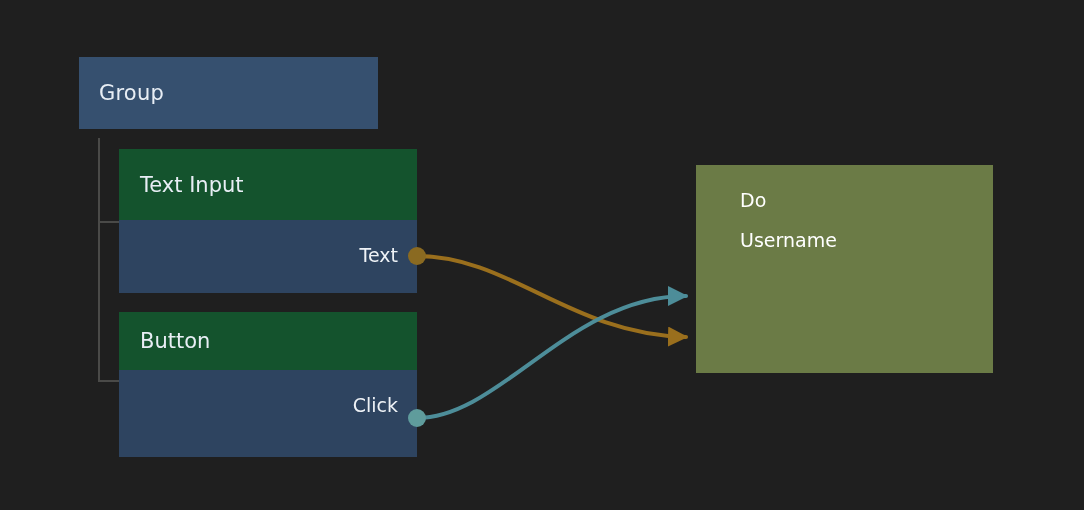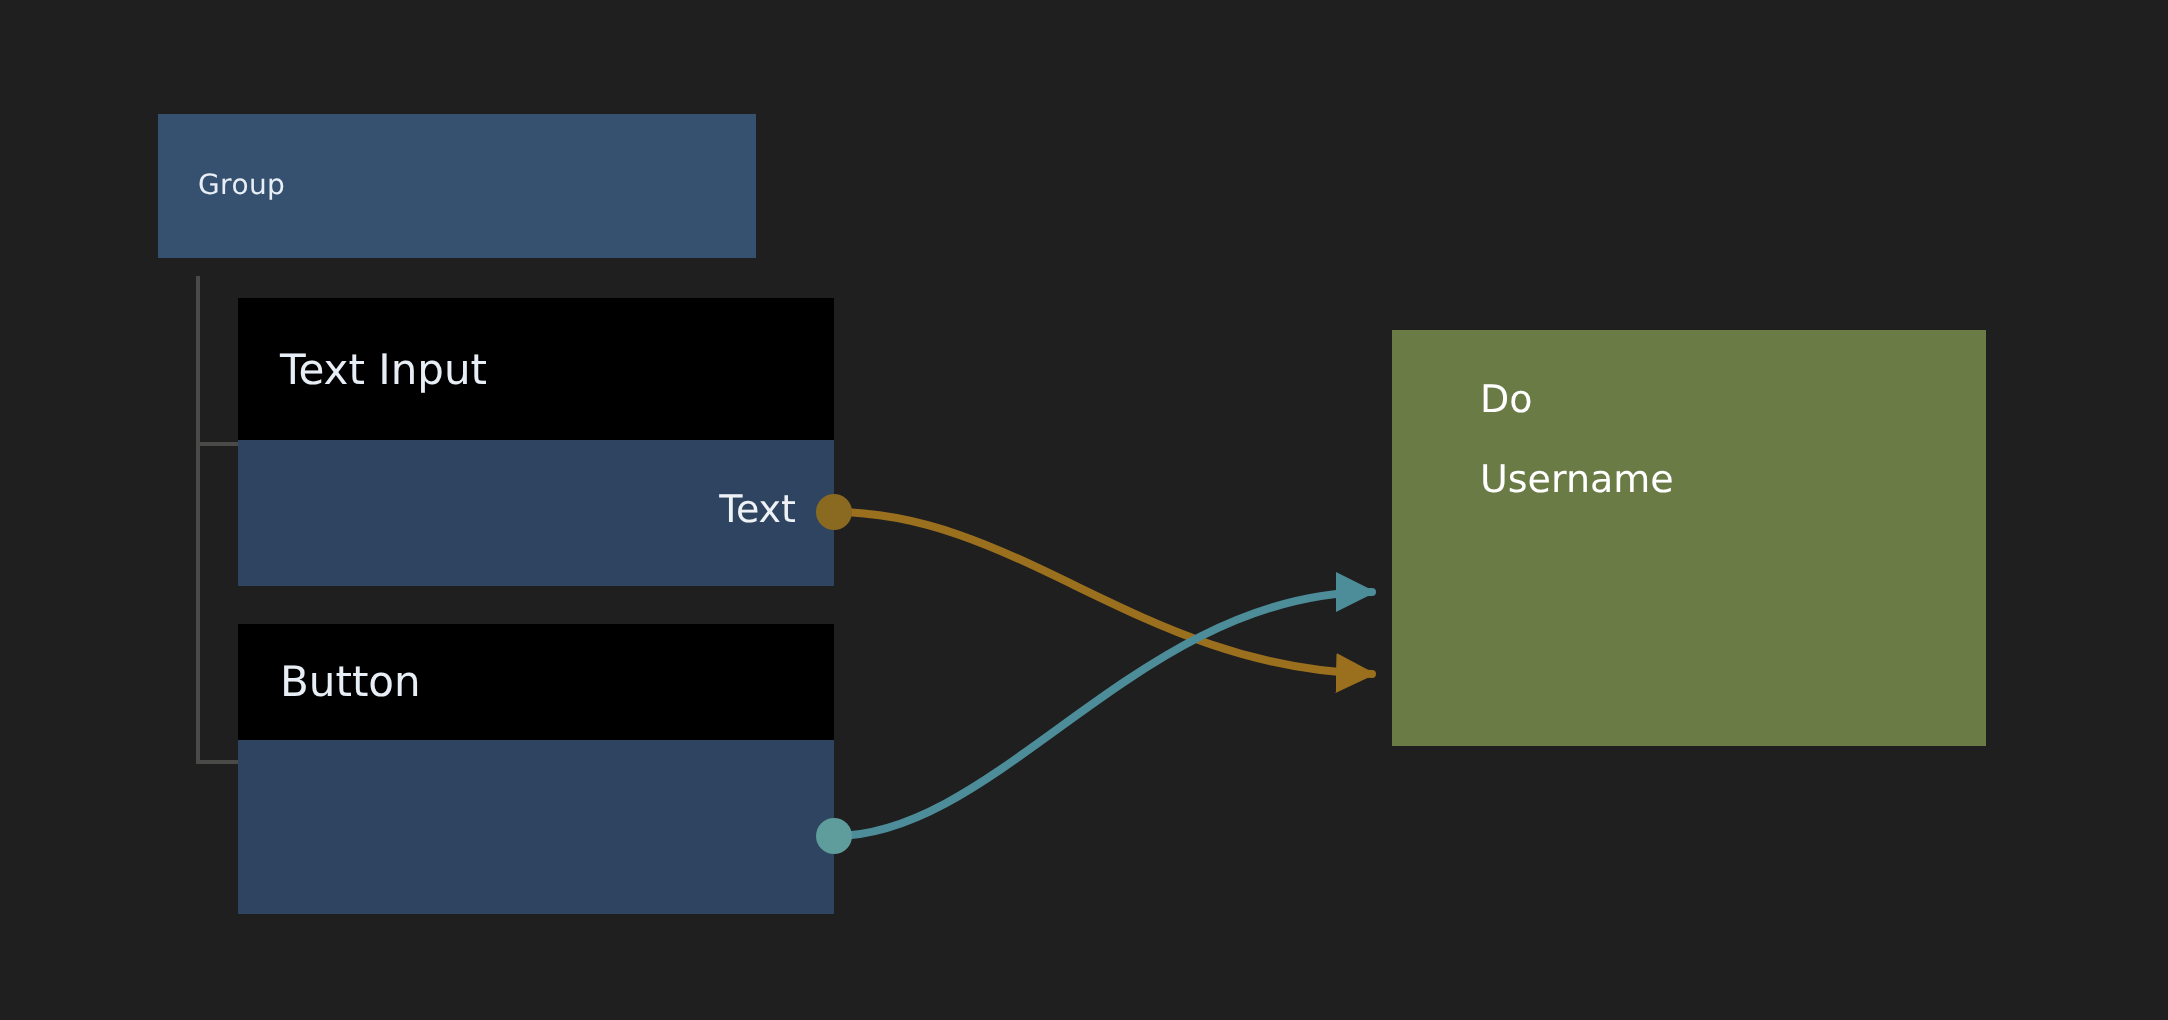--- a/index.html
+++ b/index.html
@@ -40,21 +40,21 @@
     width: 299px;
     height: 72px;
     background: #36506f;
   }
   .group-title {
     position: absolute;
     left: 20px;
     top: 50%;
     transform: translateY(-50%);
     color: #e8eef5;
-    font-size: 14px;
+    font-size: 21px;
     letter-spacing: .2px;
     white-space: nowrap;
   }
 
   
   .group-bracket {
     position: absolute;
     left: 98px;
     top: 138px;
     width: 22px;
@@ -74,21 +74,21 @@
     width: 21px;
     height: 2px;
     background: #4a4a48;
   }
   .group-bracket .tick.mid  { top: 83px; }
   .group-bracket .tick.bot  { bottom: 0; }
 
   
   .blue-node { background: #2e4460; }
   .blue-node .node-header {
-    background: #000000;
+    background: #14532d;
     position: relative;
   }
   .blue-node .node-title {
     position: absolute;
     left: 21px;
     top: 50%;
     transform: translateY(-50%);
     color: #e8eef5;
     font-size: 21px;
     white-space: nowrap;
@@ -222,20 +222,25 @@
       <div class="port-row-out" style="top:35px; transform:translateY(-50%);">
         <span class="port-label-out">Text</span>
       </div>
     </div>
   </div>
 
   <div class="node blue-node button-node">
     <div class="node-header">
       <span class="node-title">Button</span>
     </div>
+    <div class="node-body">
+      <div class="port-row-out" style="top:35px; transform:translateY(-50%);">
+        <span class="port-label-out">Click</span>
+      </div>
+    </div>
   </div>
 
   <div class="node green-node">
     <div class="node-body">
       <span class="port-row-in do">Do</span>
       <span class="port-row-in un">Username</span>
     </div>
   </div>
 
   <svg id="port-dots" style="position:absolute;left:0;top:0;width:1084px;height:510px;pointer-events:none;" viewBox="0 0 1084 510" width="1084" height="510">

